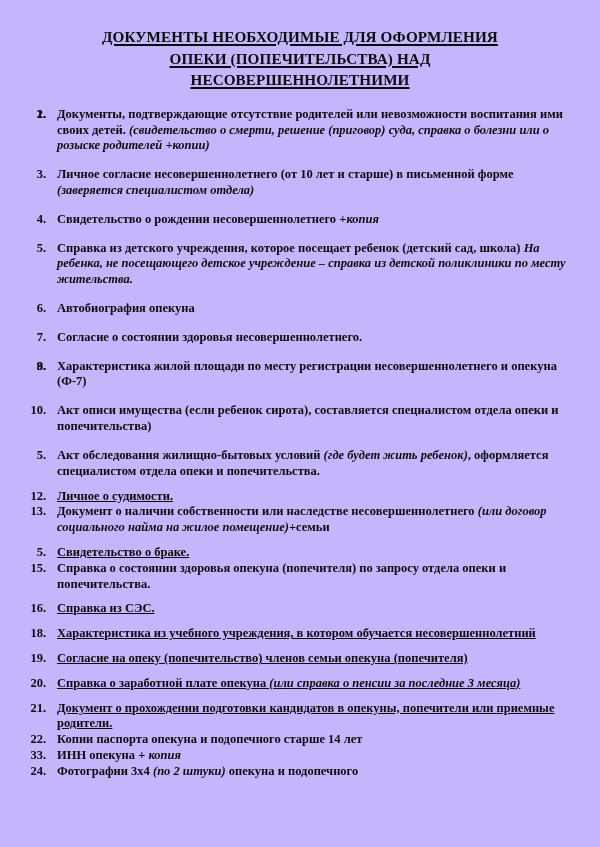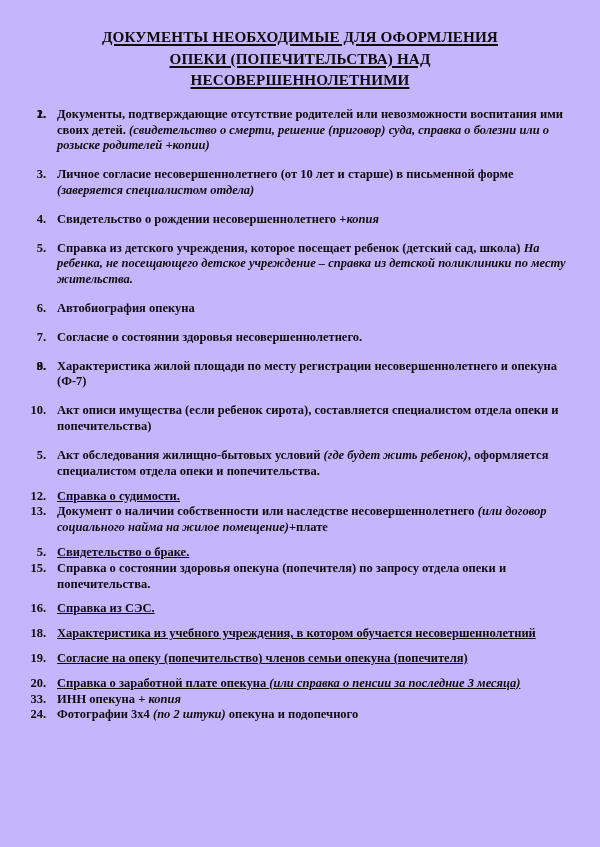--- a/index.html
+++ b/index.html
@@ -92,25 +92,27 @@
       <li class="item gap-lg"><span class="num">2.</span><span><span class="rg">Документы, подтверждающие отсутствие родителей или невозможности воспитания ими своих детей. </span><span class="it">(свидетельство о смерти, решение (приговор) суда, справка о болезни или о розыске родителей +копии)</span></span></li>
       <li class="item gap-lg"><span class="num">3.</span><span><span class="rg">Личное согласие несовершеннолетнего (от 10 лет и старше) в письменной форме </span><span class="it">(заверяется специалистом отдела)</span></span></li>
       <li class="item gap-lg"><span class="num">4.</span><span><span class="rg">Свидетельство о рождении несовершеннолетнего +</span><span class="it">копия</span></span></li>
       <li class="item gap-lg"><span class="num">5.</span><span><span class="rg">Справка из детского учреждения, которое посещает ребенок (детский сад, школа) </span><span class="it">На ребенка, не посещающего детское учреждение – справка из детской поликлиники по месту жительства.</span></span></li>
       <li class="item gap-lg"><span class="num">6.</span><span><span class="rg">Автобиография опекуна</span></span></li>
       <li class="item gap-lg"><span class="num">7.</span><span><span class="rg"> Согласие о состоянии здоровья несовершеннолетнего.</span></span></li>
       <li class="item gap-lg"><span class="num">8.</span></li>
       <li class="item gap-lg"><span class="num">9.</span><span><span class="rg">Характеристика жилой площади по месту регистрации несовершеннолетнего и опекуна (Ф-7)</span></span></li>
       <li class="item gap-lg"><span class="num">10.</span><span><span class="rg"> Акт описи имущества (если ребенок сирота), составляется специалистом отдела опеки и попечительства)</span></span></li>
       <li class="item gap-lg"><span class="num">5.</span><span><span class="rg">Акт обследования жилищно-бытовых условий </span><span class="it">(где будет жить ребенок)</span><span class="rg">, оформляется специалистом отдела опеки и попечительства.</span></span></li>
-      <li class="item gap-md"><span class="num">12.</span><span><span class="rg">Справка о судимости.</span></span></li>
-      <li class="item gap-none"><span class="num">13.</span><span><span class="rg">Документ о наличии собственности или наследстве несовершеннолетнего </span><span class="it">(или договор социального найма на жилое помещение)</span><span class="rg">+плате</span></span></li>
+      <li class="item gap-md"><span class="num">12.</span><span><span class="rg">Личное о судимости.</span></span></li>
+      <li class="item gap-none"><span class="num">13.</span><span><span class="rg">Документ о наличии собственности или наследстве несовершеннолетнего </span><span class="it">(или договор социального найма на жилое помещение)</span><span class="rg">+семьи</span></span></li>
       <li class="item gap-md"><span class="num">5.</span><span><span class="rg">Свидетельство о браке.</span></span></li>
       <li class="item gap-none"><span class="num">15.</span><span><span class="rg">Справка о состоянии здоровья опекуна (попечителя) по запросу отдела опеки и попечительства.</span></span></li>
       <li class="item gap-md"><span class="num">16.</span><span><span class="rg">Справка из СЭС.</span></span></li>
       <li class="item gap-md"><span class="num">18.</span><span><span class="rg">Характеристика из учебного учреждения, в котором обучается несовершеннолетний</span></span></li>
       <li class="item gap-md"><span class="num">19.</span><span><span class="rg">Согласие на опеку (попечительство) членов семьи опекуна (попечителя)</span></span></li>
       <li class="item gap-md"><span class="num">20.</span><span><span class="rg">Справка о заработной плате опекуна </span><span class="it">(или справка о пенсии  за последние 3 месяца)</span></span></li>
+      <li class="item gap-md"><span class="num">21.</span><span><span class="rg">Документ о прохождении подготовки кандидатов в опекуны, попечители или приемные родители.</span></span></li>
+      <li class="item gap-none"><span class="num">22.</span><span><span class="rg">Копии паспорта опекуна и подопечного старше 14 лет</span></span></li>
       <li class="item gap-none"><span class="num">33.</span><span><span class="rg">ИНН опекуна + </span><span class="it">копия</span></span></li>
       <li class="item gap-none"><span class="num">24.</span><span><span class="rg">Фотографии 3х4 </span><span class="it">(по 2 штуки)</span><span class="rg"> опекуна и подопечного</span></span></li>
     </ol>
 
 </div>
 
 </body></html>

